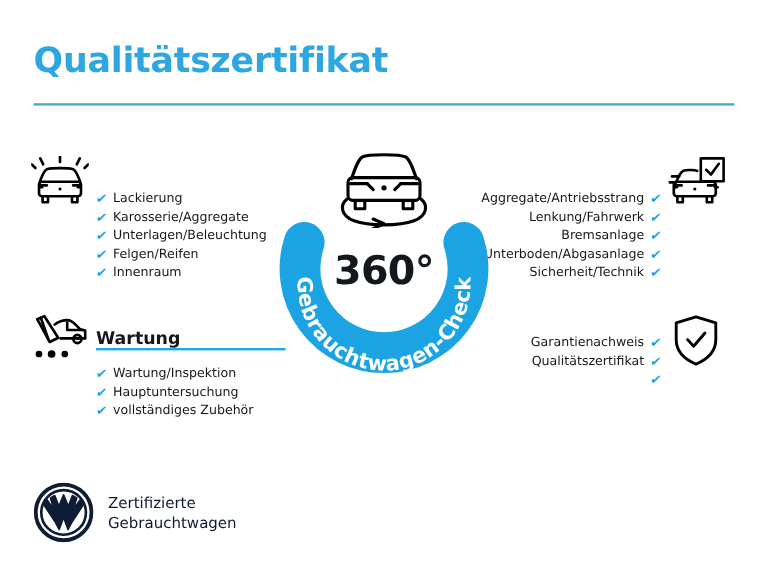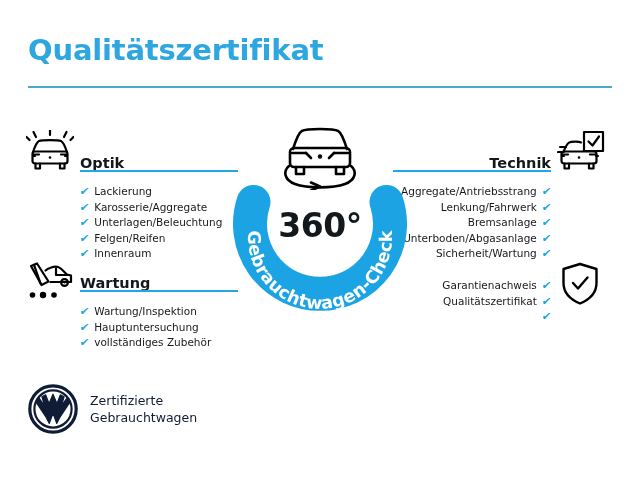--- a/index.html
+++ b/index.html
@@ -121,21 +121,21 @@
     font-size: 33px;
     font-weight: bold;
     color: #13181c;
     letter-spacing: -0.5px;
   }
 
   
   .footer {
     position: absolute;
     left: 28px;
-    top: 384px;
+    top: 402px;
     display: flex;
     align-items: center;
   }
   .vw-mark { width: 50px; height: 50px; }
   .footer-text {
     margin-left: 12px;
     font-size: 12.5px;
     line-height: 17px;
     color: #101b35;
     font-weight: normal;
@@ -163,24 +163,20 @@
       <rect x="6.5" y="21.5" width="35" height="12" rx="2.5"></rect>
       <path d="M9.5 33.5 L9.5 38.5 L14 38.5 L14 33.5"></path>
       <path d="M34 33.5 L34 38.5 L38.5 38.5 L38.5 33.5"></path>
       <circle cx="24" cy="27.5" r="1.3" fill="#000" stroke="none"></circle>
       <path d="M7.5 24.5 L13 24.5"></path>
       <path d="M35 24.5 L40.5 24.5"></path>
     </svg>
   </div>
 
   <div class="quad quad-left" style="top:148px;">
-    <div class="sec-head" style="width:158px; margin-left:58px;">
-      <div class="sec-title">Optik</div>
-      <div class="sec-rule" style="top:22px;"></div>
-    </div>
     <ul class="items" style="margin-left:58px; margin-top:10px;">
       <li class="item">
         <span class="tick">✔</span>
         <span>Lackierung</span>
       </li>
       <li class="item">
         <span class="tick">✔</span>
         <span>Karosserie/Aggregate</span>
       </li>
       <li class="item">
@@ -210,43 +206,39 @@
       <path d="M32 33.5 L32 38.5 L36.5 38.5 L36.5 33.5"></path>
       <circle cx="22" cy="27.5" r="1.3" fill="#000" stroke="none"></circle>
       <path d="M5.5 24.5 L11 24.5"></path>
       <path d="M33 24.5 L38.5 24.5"></path>
       <path d="M3 17 L9 17"></path>
       <path d="M1 22 L6 22"></path>
     </svg>
   </div>
 
   <div class="quad quad-right" style="top:148px;">
-    <div class="sec-head" style="width:158px; margin-right:58px;">
-      <div class="sec-title">Technik</div>
-      <div class="sec-rule" style="top:22px;"></div>
-    </div>
     <ul class="items" style="margin-right:58px; margin-top:10px;">
       <li class="item">
         <span>Aggregate/Antriebsstrang</span>
         <span class="tick">✔</span>
       </li>
       <li class="item">
         <span>Lenkung/Fahrwerk</span>
         <span class="tick">✔</span>
       </li>
       <li class="item">
         <span>Bremsanlage</span>
         <span class="tick">✔</span>
       </li>
       <li class="item">
         <span>Unterboden/Abgasanlage</span>
         <span class="tick">✔</span>
       </li>
       <li class="item">
-        <span>Sicherheit/Wartung</span>
+        <span>Sicherheit/Technik</span>
         <span class="tick">✔</span>
       </li>
     </ul>
   </div>
 
   <div class="sec-icon" style="left:26px; top:262px;">
     <svg width="48" height="42" viewBox="0 0 48 42" fill="none" stroke="#000" stroke-width="2.2" stroke-linecap="round" stroke-linejoin="round">
       <path d="M5 4 L11 1.5 L22.5 19.5 L15.5 23 Z"></path>
       <path d="M8 2.8 L14.5 21.3"></path>
       <path d="M19.5 8.5 C22 6 28 4 32 5 C35.5 6 39 11 41 12.5 L45 13.5 L45 20 L24.5 20"></path>

